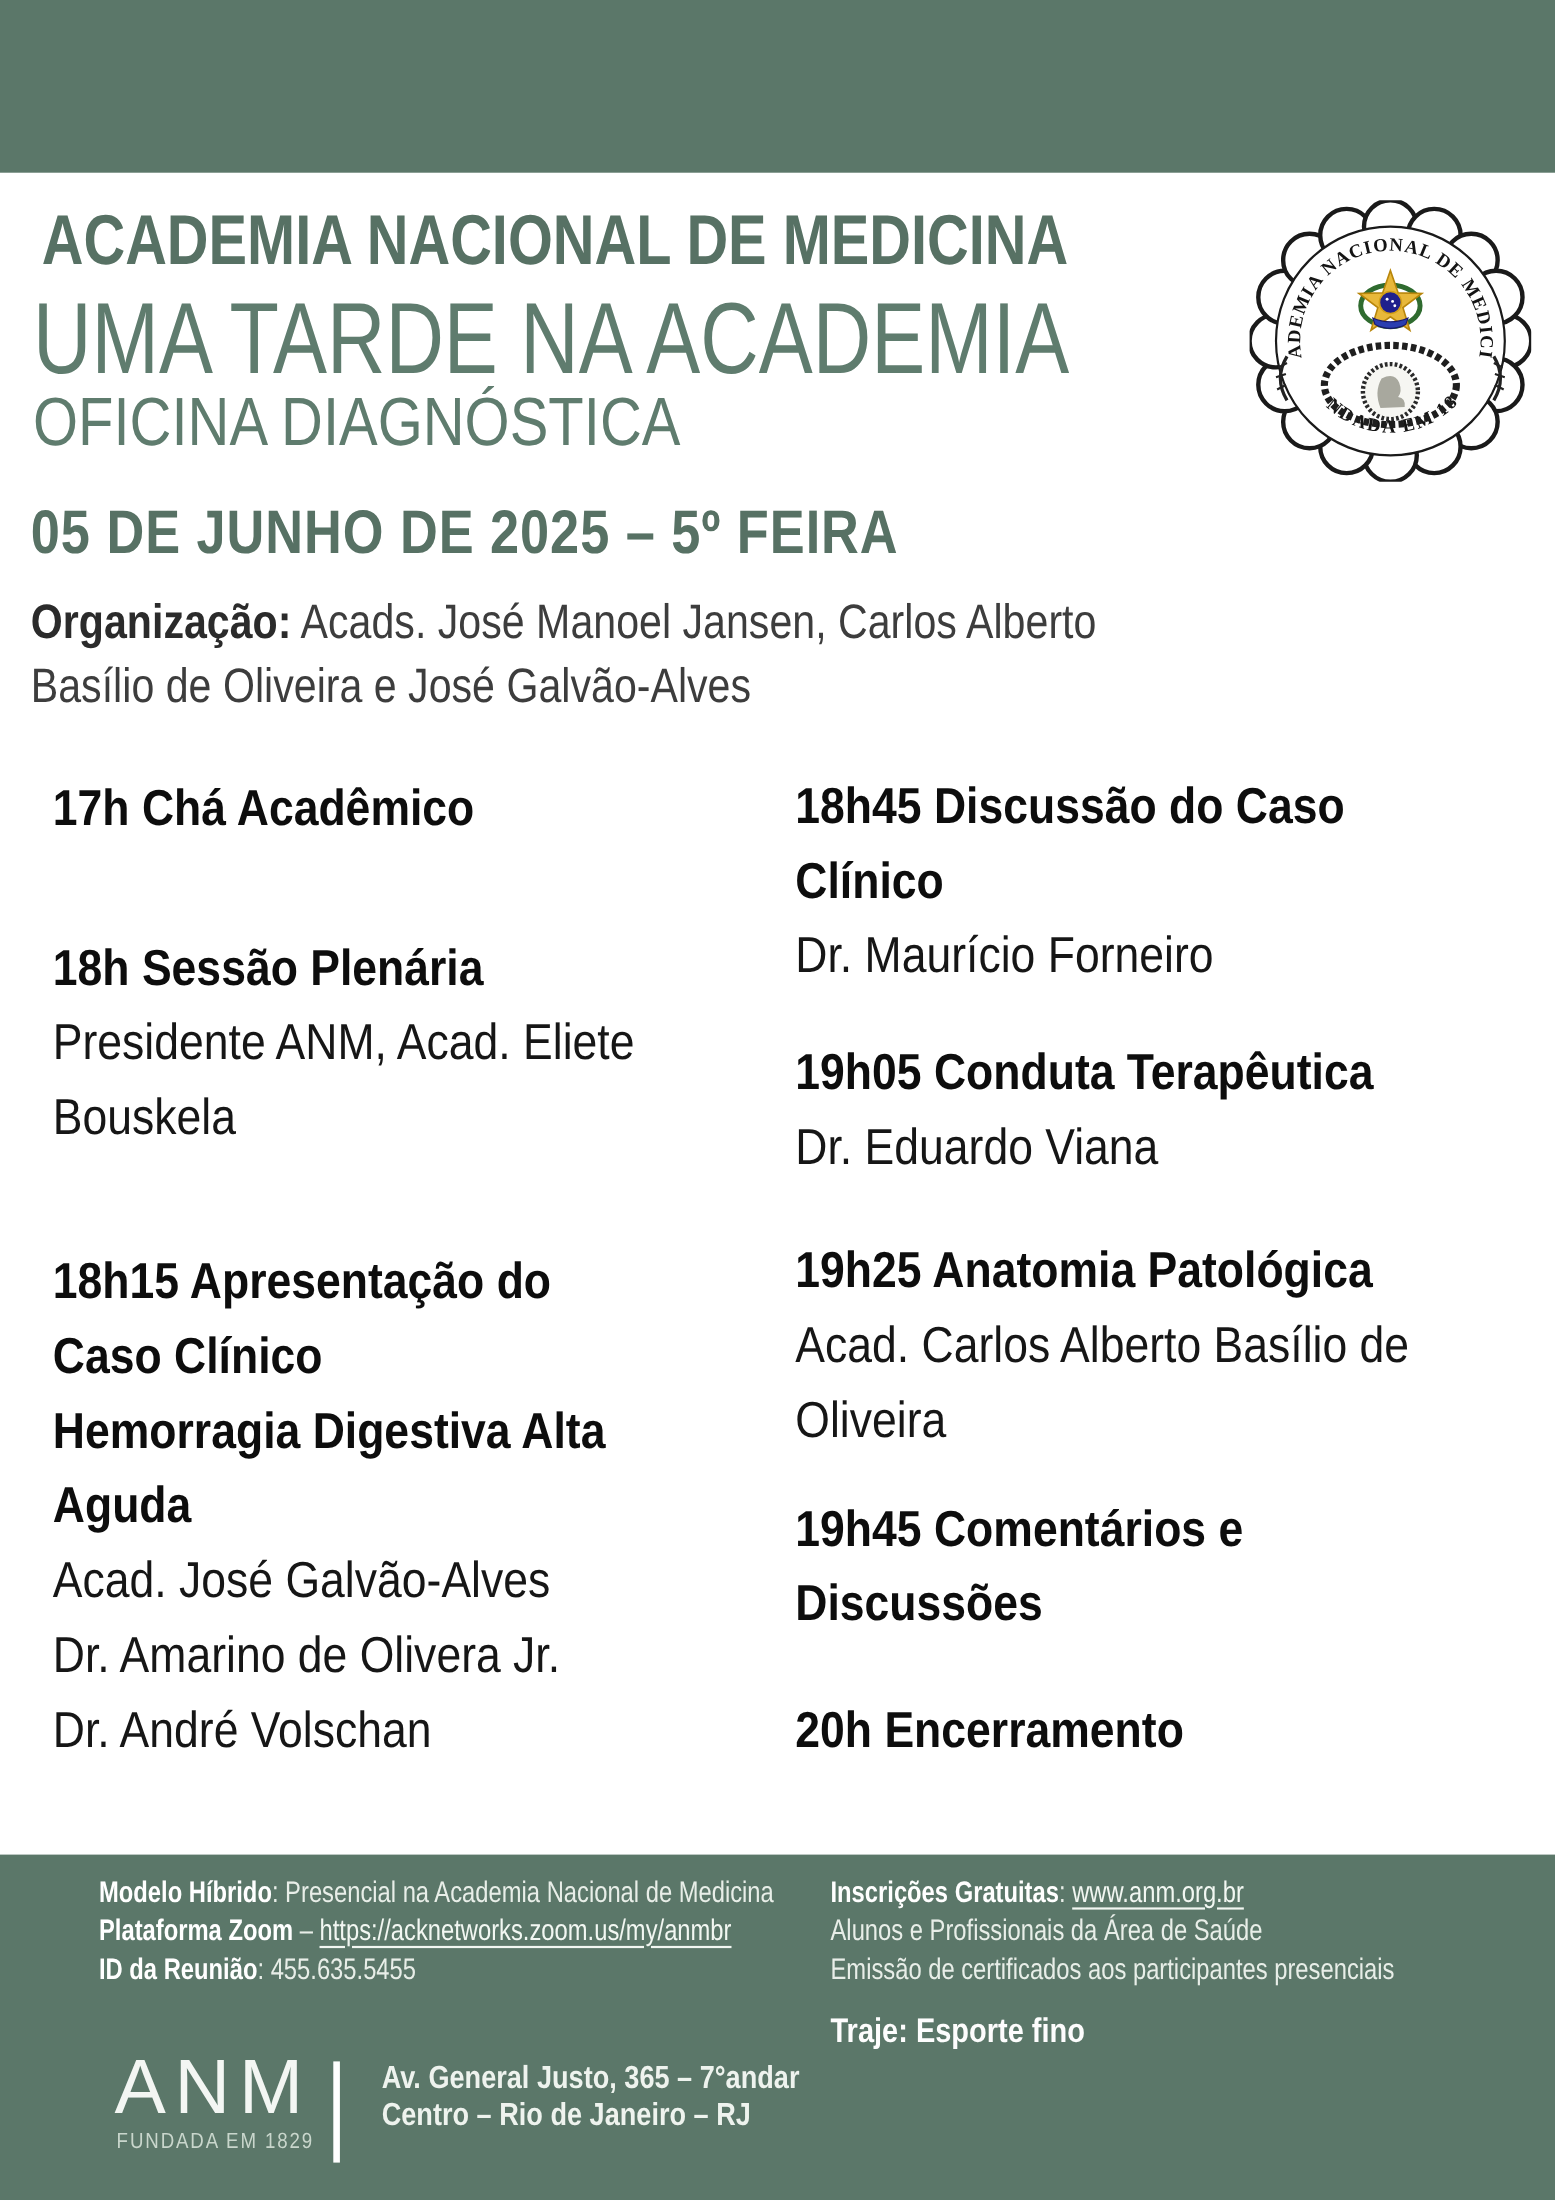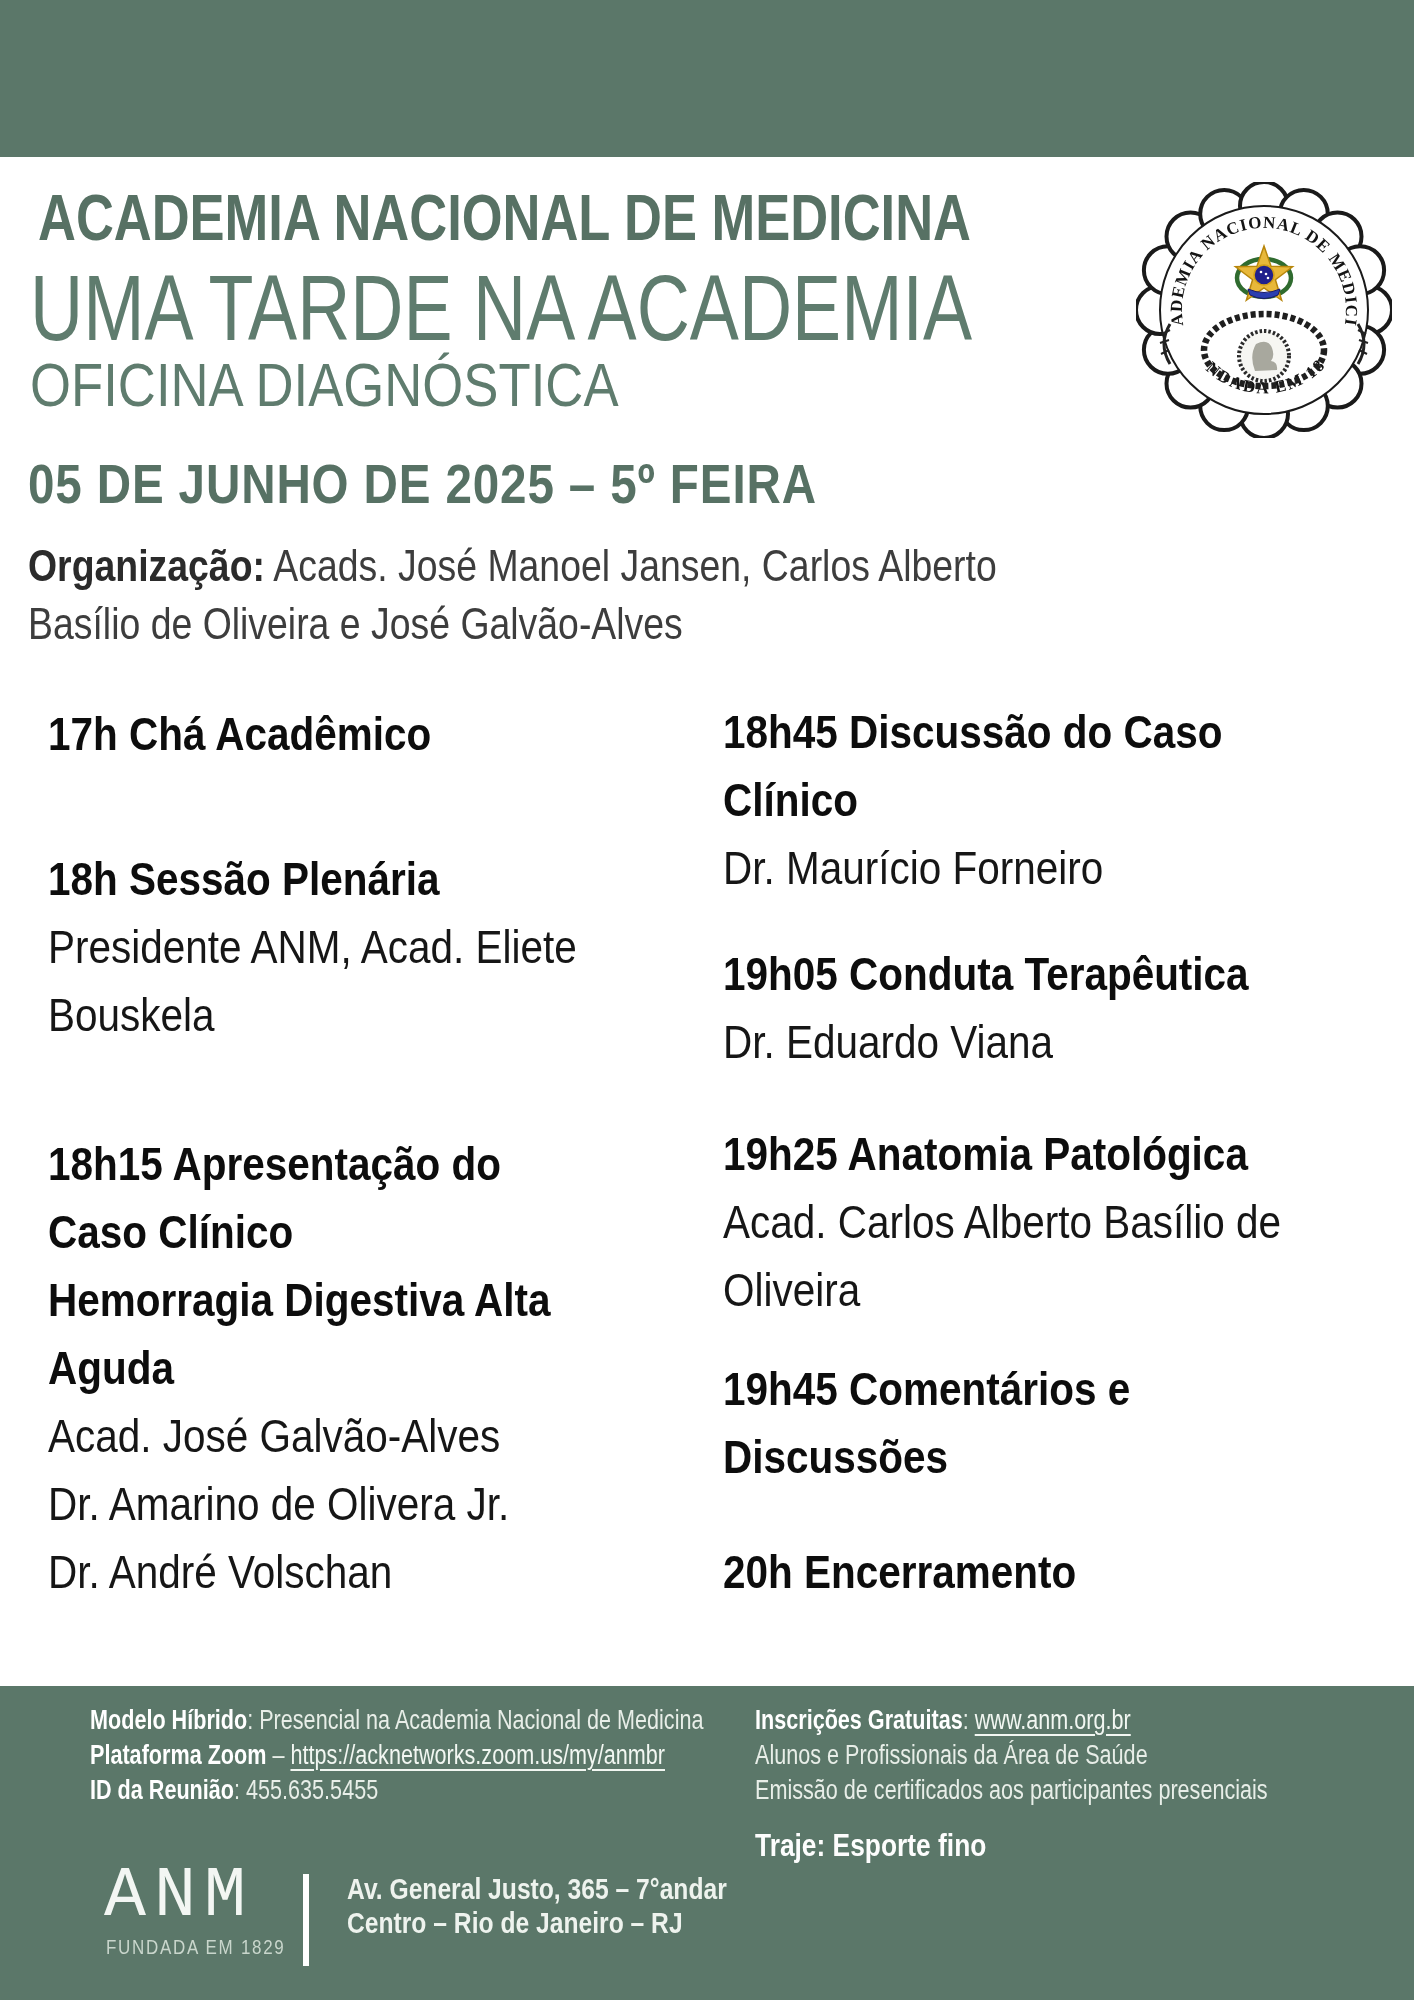--- a/index.html
+++ b/index.html
@@ -33,21 +33,21 @@
   
   .band-bottom{position:absolute;left:0;top:1686px;width:1414px;height:314px;background:#5b7769;}
   .fblock{position:absolute;font-size:27px;line-height:35px;color:#e8eee8;
           transform:scaleX(.80);transform-origin:0 0;white-space:nowrap;}
   .fl{left:90px;top:1703px;}
   .fr{left:755px;top:1703px;}
   .flabel{font-weight:bold;color:#ffffff;}
   .funder{text-decoration:underline;text-underline-offset:5px;color:#f2f7f2;cursor:pointer;}
   .traje{position:absolute;left:755px;top:1827px;font-size:31px;font-weight:bold;color:#fdfdfd;
          line-height:1.2;transform:scaleX(.85);transform-origin:0 0;white-space:nowrap;}
-  .anm{position:absolute;left:104px;top:1862px;font-family:Liberation Mono, monospace;
+  .anm{position:absolute;left:104px;top:1862px;font-family:Liberation Sans, sans-serif;
        font-size:70px;letter-spacing:8px;color:#f3f6f3;line-height:1;}
   .fundada{position:absolute;left:106px;top:1936px;font-size:20px;letter-spacing:2px;color:#c9d6cc;
            transform:scaleX(.85);transform-origin:0 0;white-space:nowrap;}
   .fdiv{position:absolute;left:303px;top:1874px;width:6px;height:92px;background:#ffffff;}
   .addr{position:absolute;left:347px;top:1872px;font-size:29px;font-weight:bold;line-height:34px;
         color:#eef3ee;transform:scaleX(.85);transform-origin:0 0;white-space:nowrap;}
 
   
   .seal{position:absolute;left:1136px;top:182px;width:256px;height:256px;}
 </style>

